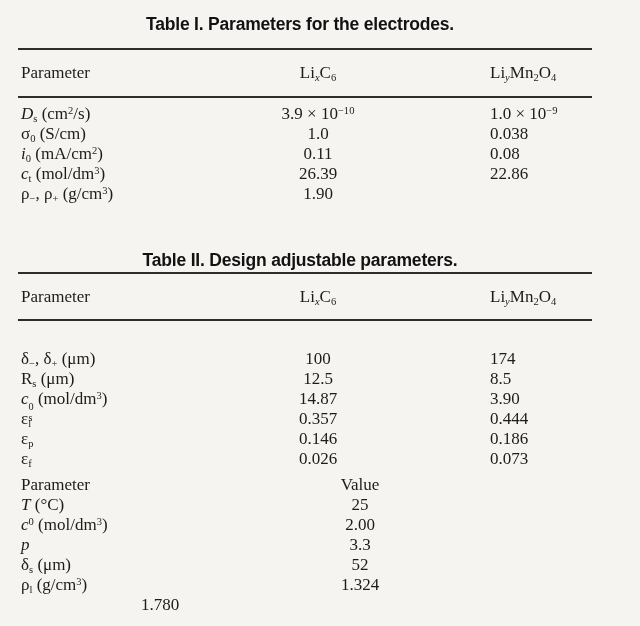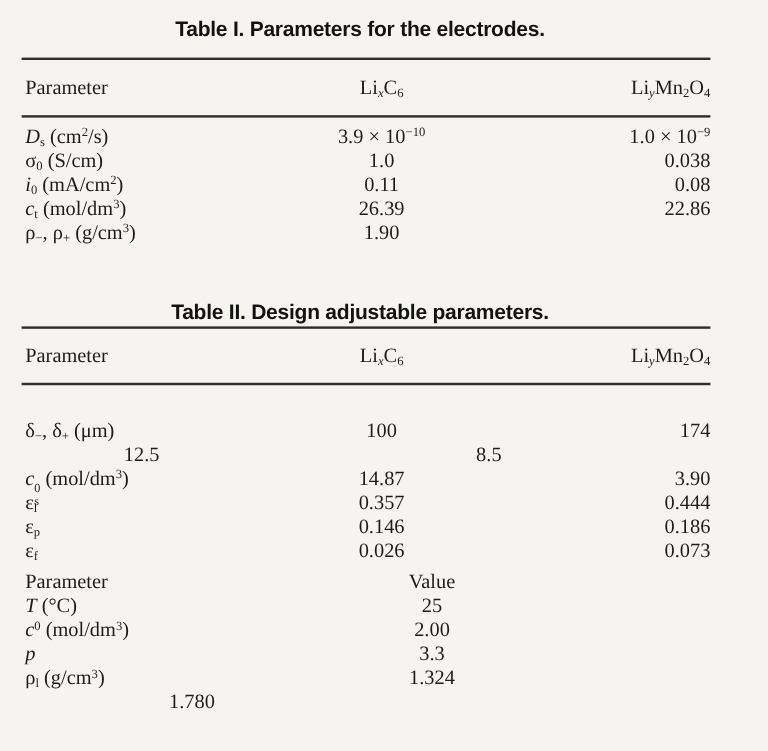--- a/index.html
+++ b/index.html
@@ -34,21 +34,21 @@
   }
   .head-row { height: 46px; align-items: center; }
   #t2 .head-row { height: 45px; }
 
   .r { height: 20px; line-height: 20px; align-items: baseline; }
   .tbody1 { padding-top: 6px; }
   .tbody2 { padding-top: 28px; }
 
   .cp { padding-left: 3px; text-align: left; white-space: nowrap; }
   .cc { text-align: center; white-space: nowrap; }
-  .cm { text-align: right; padding-left: 72px; white-space: nowrap; }
+  .cm { text-align: left; padding-left: 72px; white-space: nowrap; }
   .cv { text-align: center; padding-left: 84px; white-space: nowrap; }
 
   .sub-head { margin-top: 6px; height: 20px; line-height: 20px; }
 
   sub { font-size: 0.62em; vertical-align: -0.24em; line-height: 0; }
   sup { font-size: 0.62em; vertical-align: 0.5em; line-height: 0; }
   
   .ss {
     display: inline-flex;
     flex-direction: column;
@@ -115,20 +115,21 @@
     </div>
     <div class="rule"></div>
 
     <div class="tbody2">
       <div class="grid r">
         <div class="cp">δ<sub>−</sub>, δ<sub>+</sub> (μm)</div>
         <div class="cc">100</div>
         <div class="cm">174</div>
       </div>
       <div class="grid r">
+        <div class="cp">R<sub>s</sub> (μm)</div>
         <div class="cc">12.5</div>
         <div class="cm">8.5</div>
       </div>
       <div class="grid r">
         <div class="cp"><i>c</i><span class="ss">
               <span>0</span>
               <span>s</span>
             </span> (mol/dm<sup>3</sup>)</div>
         <div class="cc">14.87</div>
         <div class="cm">3.90</div>
@@ -163,20 +164,25 @@
         <div class="cp"><i>c</i><sup>0</sup> (mol/dm<sup>3</sup>)</div>
         <div class="cv">2.00</div>
         <div></div>
       </div>
       <div class="grid r">
         <div class="cp"><i>p</i></div>
         <div class="cv">3.3</div>
         <div></div>
       </div>
       <div class="grid r">
+        <div class="cp">δ<sub>s</sub> (μm)</div>
+        <div class="cv">52</div>
+        <div></div>
+      </div>
+      <div class="grid r">
         <div class="cp">ρ<sub>l</sub> (g/cm<sup>3</sup>)</div>
         <div class="cv">1.324</div>
         <div></div>
       </div>
       <div class="grid r">
         <div class="cv">1.780</div>
         <div></div>
       </div>
     </div>
   </section>

